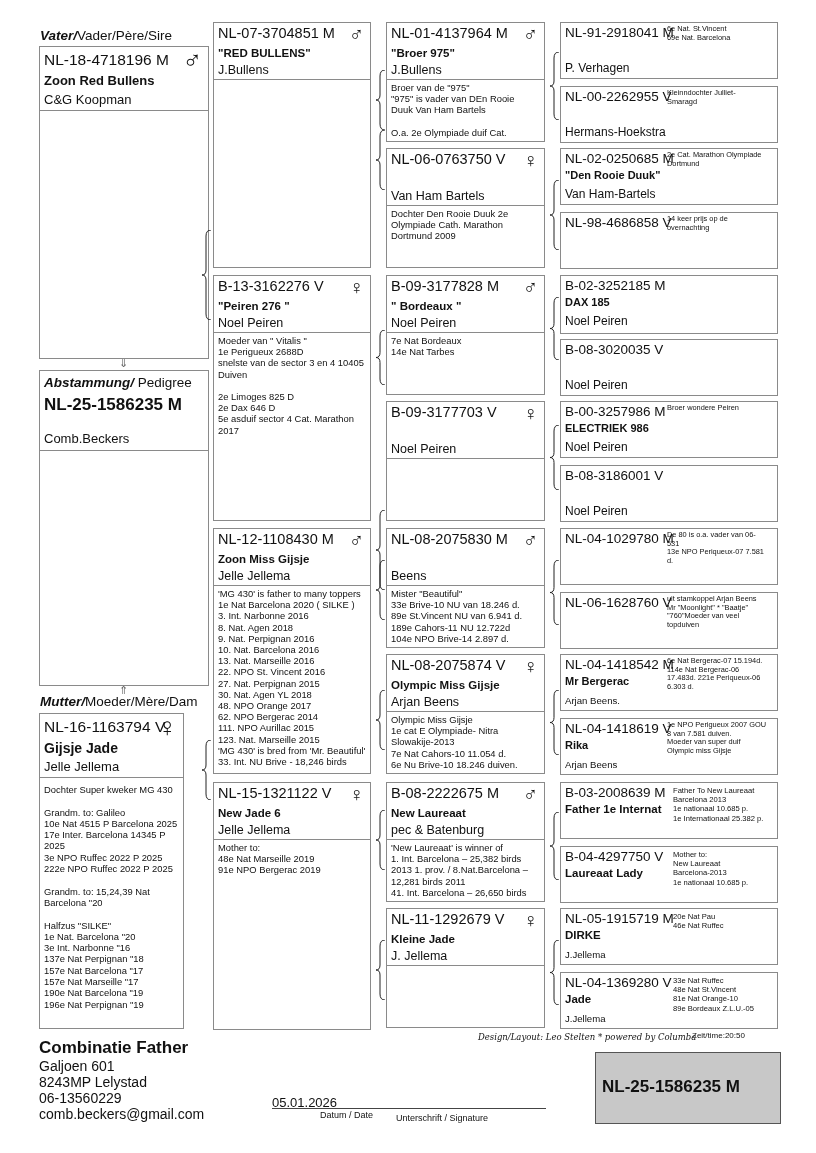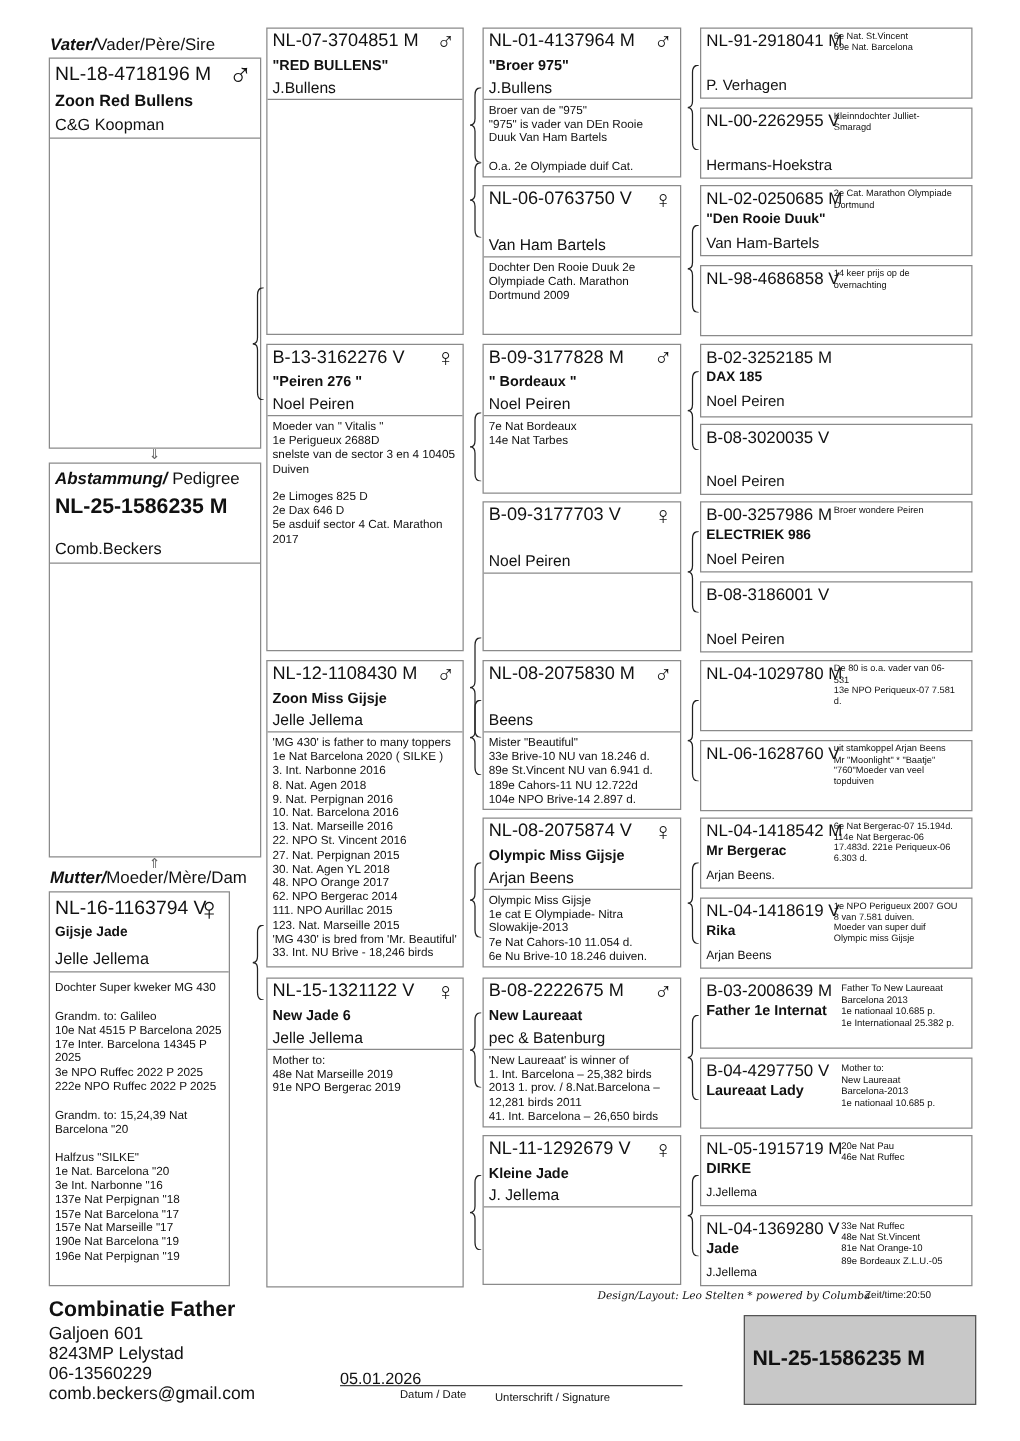--- a/index.html
+++ b/index.html
@@ -43,21 +43,21 @@
 </div>
 
 <div class="arrow" style="left:119px;top:684px;">⇑</div>
 
 <div class="lbl" style="left:40px;top:694px;"><b>Mutter/</b><span>Moeder/Mère/Dam</span></div>
 
 <div class="box" style="left:39px;top:713px;width:145px;height:316px;">
   <div class="hdr" style="height:64px;">
     <div class="ring" style="font-size:15.5px;top:4px;">NL-16-1163794 V</div>
     <div class="sex" style="font-size:26px;top:2px;">♀</div>
-    <div class="name" style="top:26px;font-size:11px;">Gijsje Jade</div>
+    <div class="name" style="top:26px;font-size:14px;">Gijsje Jade</div>
     <div class="owner" style="top:45px;font-size:13px;">Jelle Jellema</div>
   </div>
   <div class="notes" style="top:70px;font-size:9.4px;line-height:11.3px;">Dochter Super kweker MG 430
 
 Grandm. to: Galileo
 10e Nat 4515 P Barcelona 2025
 17e Inter. Barcelona 14345 P 2025
 3e NPO Ruffec 2022 P 2025
 222e NPO Ruffec 2022 P 2025
 

